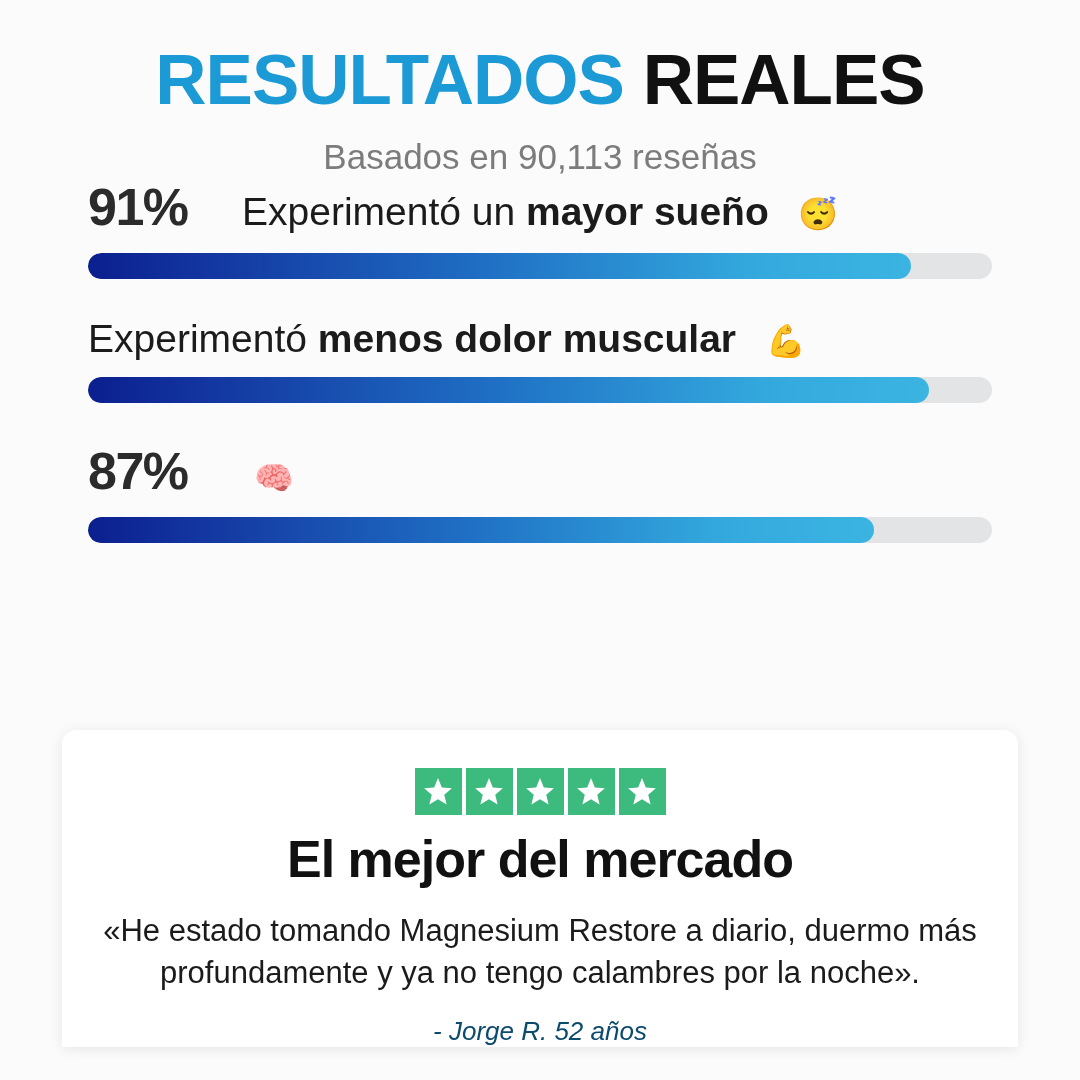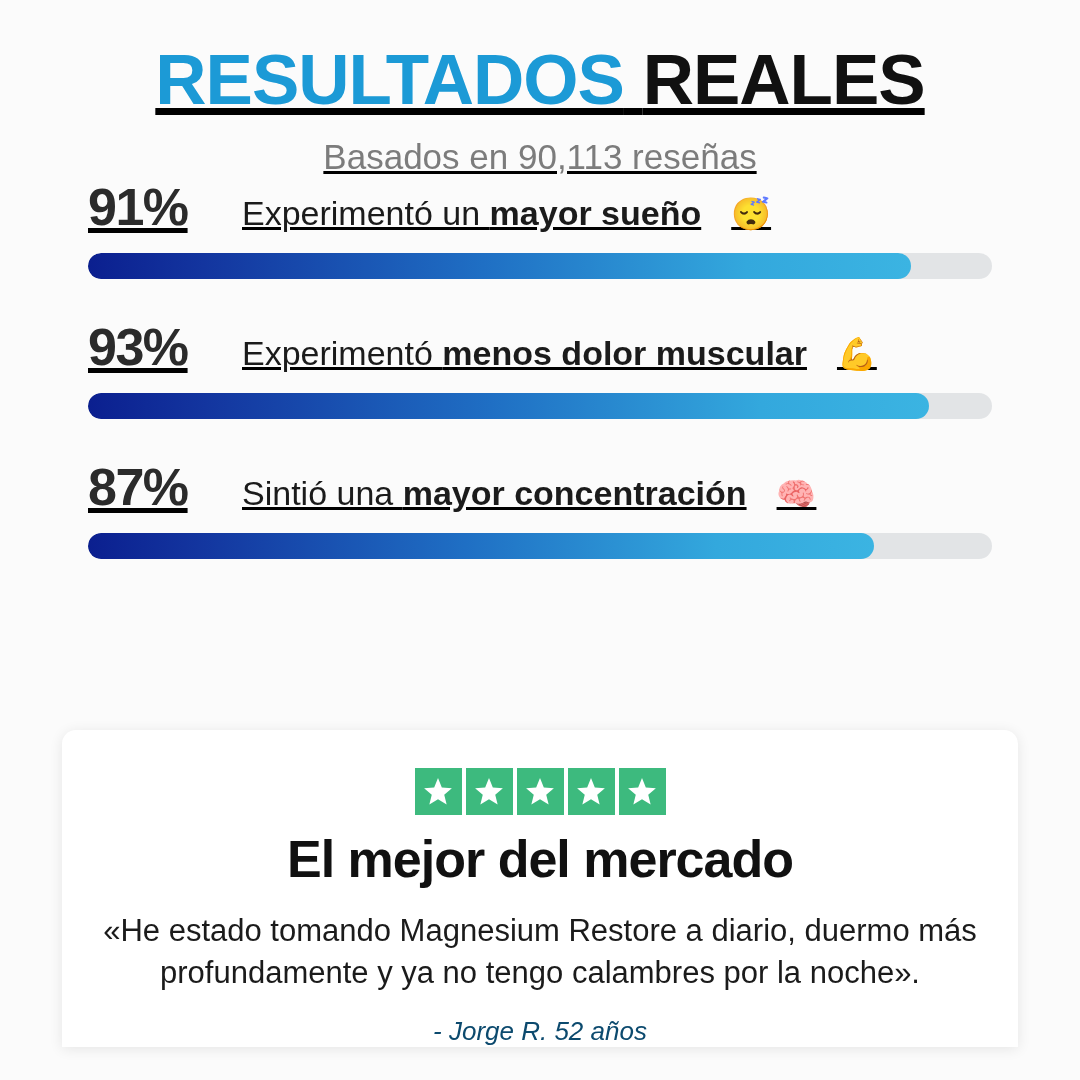--- a/index.html
+++ b/index.html
@@ -8,21 +8,20 @@
     height: 1080px;
     background: #fbfbfb;
     font-family: "Liberation Sans", sans-serif;
     overflow: hidden;
   }
   .page {
     position: relative;
     width: 1080px;
     height: 1080px;
     background: #fbfbfb;
-    text-decoration: underline;
   }
 
   
   .header {
     padding-top: 44px;
     text-align: center;
   }
   .title {
     font-size: 71px;
     font-weight: bold;
@@ -51,21 +50,21 @@
     white-space: nowrap;
   }
   .stat-pct {
     font-size: 52px;
     font-weight: bold;
     color: #2b2b2b;
     letter-spacing: -1.5px;
     min-width: 136px;
   }
   .stat-text {
-    font-size: 34px;
+    font-size: 39px;
     color: #1b1b1b;
     font-weight: 400;
   }
   .stat-text b { font-weight: bold; }
   .stat-emoji {
     font-size: 32px;
     margin-left: 12px;
   }
   .bar-track {
     position: relative;
@@ -151,37 +150,33 @@
         </span>
         <span class="stat-emoji">😴</span>
       </div>
       <div class="bar-track">
         <div class="bar-fill" style="width:91%"></div>
       </div>
     </div>
 
     <div class="stat">
       <div class="stat-row">
-        <span class="stat-pct">93%</span>
         <span class="stat-text">
           <span>Experimentó </span><b>menos dolor muscular</b>
         </span>
         <span class="stat-emoji">💪</span>
       </div>
       <div class="bar-track">
         <div class="bar-fill" style="width:93%"></div>
       </div>
     </div>
 
     <div class="stat">
       <div class="stat-row">
         <span class="stat-pct">87%</span>
-        <span class="stat-text">
-          <span>Sintió una </span><b>mayor concentración</b>
-        </span>
         <span class="stat-emoji">🧠</span>
       </div>
       <div class="bar-track">
         <div class="bar-fill" style="width:87%"></div>
       </div>
     </div>
 
   </div>
 
   <div class="card">

